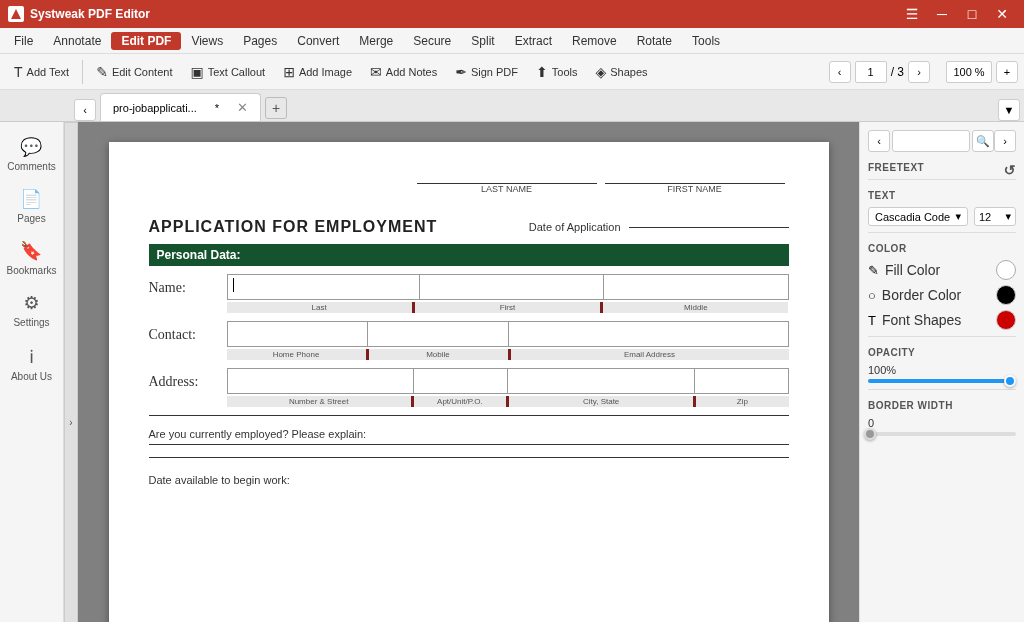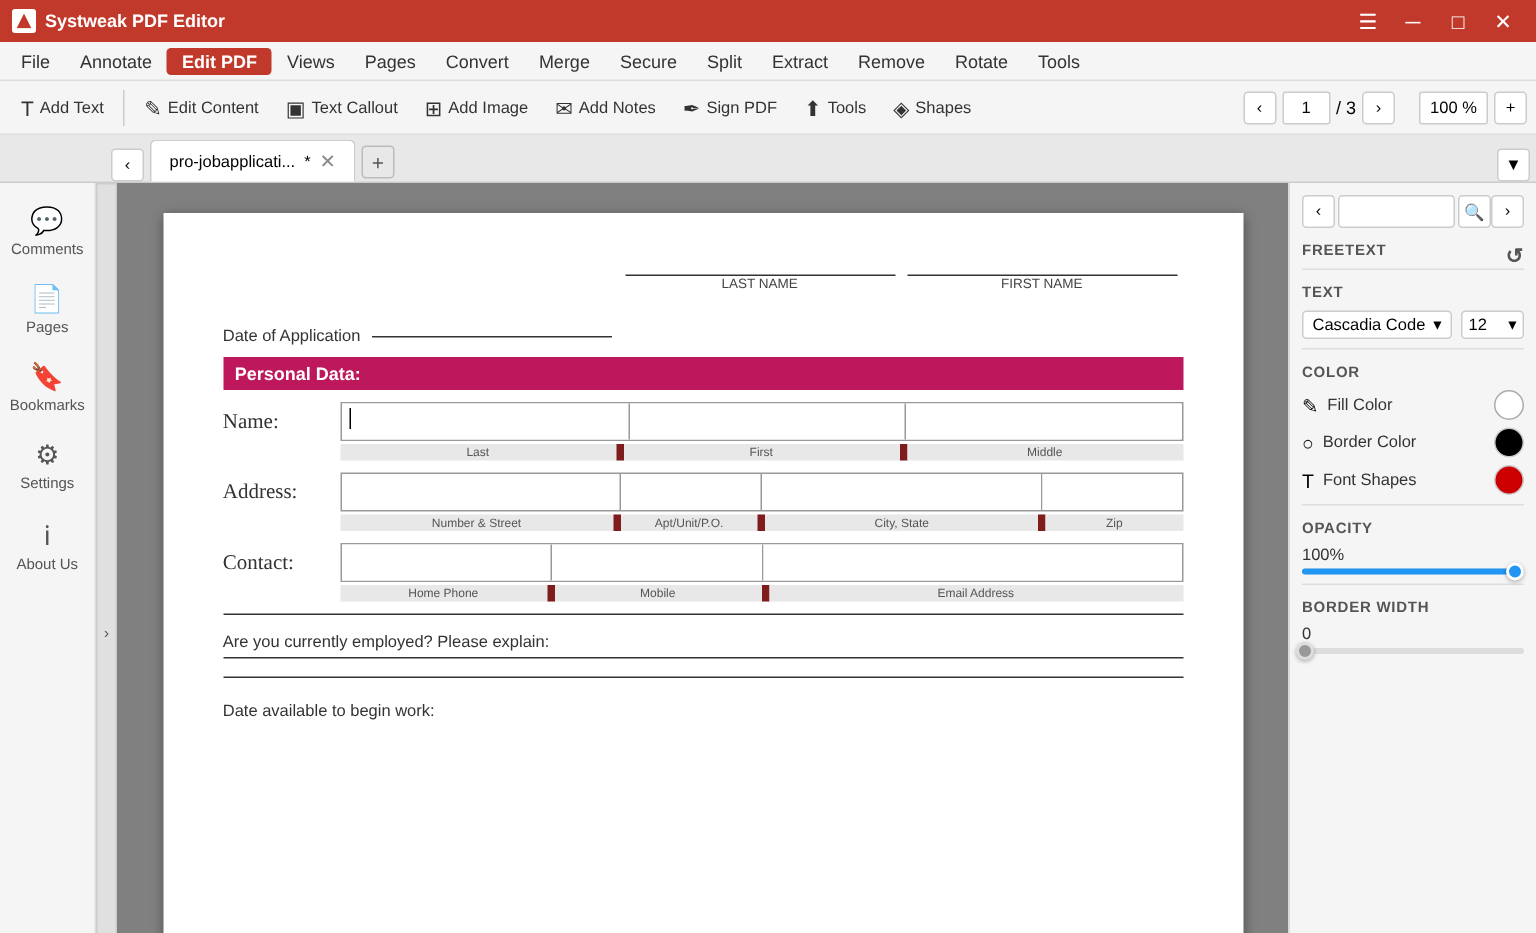--- a/index.html
+++ b/index.html
@@ -86,21 +86,21 @@
       border-bottom: 1px solid #ccc;
       height: 32px;
       display: flex;
       align-items: flex-end;
       padding-left: 70px;
     }
     .tab {
       height: 28px; padding: 0 12px;
       background: white; border: 1px solid #ccc; border-bottom: none;
       border-radius: 4px 4px 0 0; font-size: 11px;
-      display: flex; align-items: center; gap: 6px; cursor: pointer;
+      display: flex; align-items: center; gap: 18px; cursor: pointer;
     }
     .tab-close { font-size: 13px; color: #888; cursor: pointer; }
     .tab-add {
       width: 22px; height: 22px; margin-left: 4px; margin-bottom: 2px;
       border: 1px solid #bbb; background: #e8e8e8; border-radius: 3px;
       display: flex; align-items: center; justify-content: center;
       font-size: 14px; cursor: pointer; color: #555;
     }
 
     
@@ -158,21 +158,21 @@
     }
     .pdf-date-row {
       font-size: 11px; color: #333;
       display: flex; align-items: center; gap: 8px;
     }
     .pdf-date-line {
       width: 160px; border-bottom: 1px solid #333;
     }
 
     .pdf-section-header {
-      background: #be185d; color: white;
+      background: #14532d; color: white;
       font-size: 12px; font-weight: bold;
       padding: 4px 8px;
       margin-bottom: 8px;
     }
 
     .pdf-form-row {
       display: flex; align-items: flex-start; margin-bottom: 8px;
       gap: 8px;
     }
     .pdf-form-label {
@@ -191,21 +191,21 @@
     .pdf-field-cell {
       flex: 1; border-right: 1px solid #999;
       min-height: 24px; background: white;
     }
     .pdf-field-cell:last-child { border-right: none; }
     .pdf-field-sublabels {
       display: flex; gap: 0;
     }
     .pdf-field-sublabel {
       flex: 1; font-size: 8px; text-align: center; color: #555;
-      padding: 1px 0; border-right: 5px solid #7f1d1d; background: #e8e8e8;
+      padding: 1px 0; border-right: 3px solid #7f1d1d; background: #e8e8e8;
     }
     .pdf-field-sublabel:last-child { border-right: none; }
 
     .pdf-text-line {
       font-size: 11px; color: #333; margin: 8px 0 4px;
     }
     .pdf-underline {
       border-bottom: 1px solid #333; margin-bottom: 12px;
     }
 
@@ -243,21 +243,21 @@
     .rp-size-select {
       display: flex; align-items: center; gap: 2px;
       background: white; border: 1px solid #ccc; border-radius: 3px;
       padding: 2px 4px; font-size: 11px; width: 42px; justify-content: space-between;
       cursor: pointer;
     }
     .rp-color-row {
       display: flex; align-items: center; gap: 6px;
       margin-bottom: 5px;
     }
-    .rp-color-label { font-size: 11px; color: #333; flex: 1; }
+    .rp-color-label { font-size: 14px; color: #333; flex: 1; }
     .rp-color-swatch {
       width: 20px; height: 20px; border-radius: 50%; border: 1px solid #ccc;
       cursor: pointer;
     }
     .rp-refresh {
       margin-left: auto; font-size: 14px; cursor: pointer; color: #555;
     }
     .rp-slider-container { margin-bottom: 6px; }
     .rp-slider-value { font-size: 11px; color: #333; margin-bottom: 3px; }
     .rp-slider {
@@ -424,20 +424,21 @@
       <div class="name-fields-row">
         <div class="name-box"></div>
         <div class="name-box"></div>
       </div>
       <div class="name-labels-row">
         <div class="name-lbl">LAST NAME</div>
         <div class="name-lbl">FIRST NAME</div>
       </div>
 
       <div class="pdf-title-row">
+        <div class="pdf-title">APPLICATION FOR EMPLOYMENT</div>
         <div class="pdf-date-row">
           <span>Date of Application</span>
           <div class="pdf-date-line"></div>
         </div>
       </div>
 
       <div class="pdf-section-header">
         <span>Personal Data:</span>
       </div>
 
@@ -453,53 +454,53 @@
           </div>
           <div class="pdf-field-sublabels">
             <div class="pdf-field-sublabel">Last</div>
             <div class="pdf-field-sublabel">First</div>
             <div class="pdf-field-sublabel">Middle</div>
           </div>
         </div>
       </div>
 
       <div class="pdf-form-row">
+        <div class="pdf-form-label">Contact:</div>
+        <div class="pdf-form-fields">
+          <div class="pdf-fields-grid">
+            <div class="pdf-field-cell"></div>
+            <div class="pdf-field-cell"></div>
+            <div class="pdf-field-cell" style="flex:2"></div>
+          </div>
+          <div class="pdf-field-sublabels">
+            <div class="pdf-field-sublabel">Home Phone</div>
+            <div class="pdf-field-sublabel">Mobile</div>
+            <div class="pdf-field-sublabel" style="flex:2">Email Address</div>
+          </div>
+        </div>
+      </div>
+
+      <div class="pdf-form-row">
         <div class="pdf-form-label">Address:</div>
         <div class="pdf-form-fields">
           <div class="pdf-fields-grid">
             <div class="pdf-field-cell" style="flex:2"></div>
             <div class="pdf-field-cell"></div>
             <div class="pdf-field-cell" style="flex:2"></div>
             <div class="pdf-field-cell"></div>
           </div>
           <div class="pdf-field-sublabels">
             <div class="pdf-field-sublabel" style="flex:2">Number &amp; Street</div>
             <div class="pdf-field-sublabel">Apt/Unit/P.O.</div>
             <div class="pdf-field-sublabel" style="flex:2">City, State</div>
             <div class="pdf-field-sublabel">Zip</div>
           </div>
         </div>
       </div>
 
-      <div class="pdf-form-row">
-        <div class="pdf-form-label">Contact:</div>
-        <div class="pdf-form-fields">
-          <div class="pdf-fields-grid">
-            <div class="pdf-field-cell"></div>
-            <div class="pdf-field-cell"></div>
-            <div class="pdf-field-cell" style="flex:2"></div>
-          </div>
-          <div class="pdf-field-sublabels">
-            <div class="pdf-field-sublabel">Home Phone</div>
-            <div class="pdf-field-sublabel">Mobile</div>
-            <div class="pdf-field-sublabel" style="flex:2">Email Address</div>
-          </div>
-        </div>
-      </div>
-
       <div class="pdf-underline"></div>
 
       <div class="pdf-text-line">Are you currently employed?  Please explain:</div>
       <div class="pdf-underline"></div>
       <div class="pdf-underline" style="margin-bottom:16px;"></div>
 
       <div class="pdf-text-line">Date available to begin work:</div>
     </div>
   </div>
 

